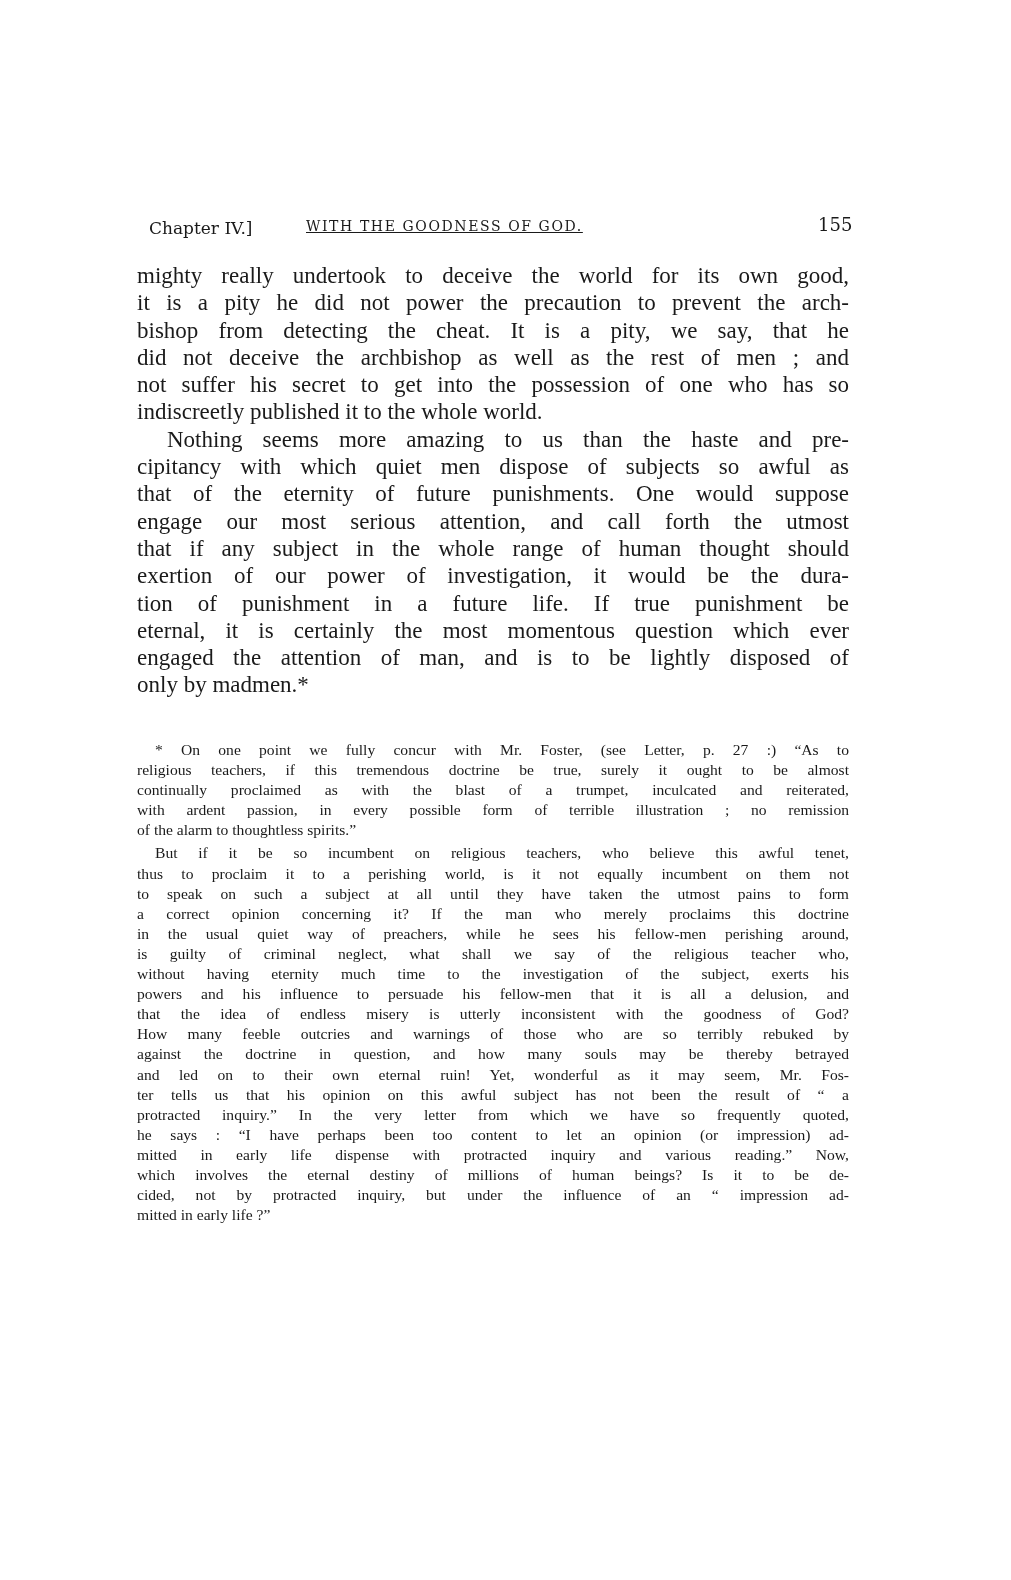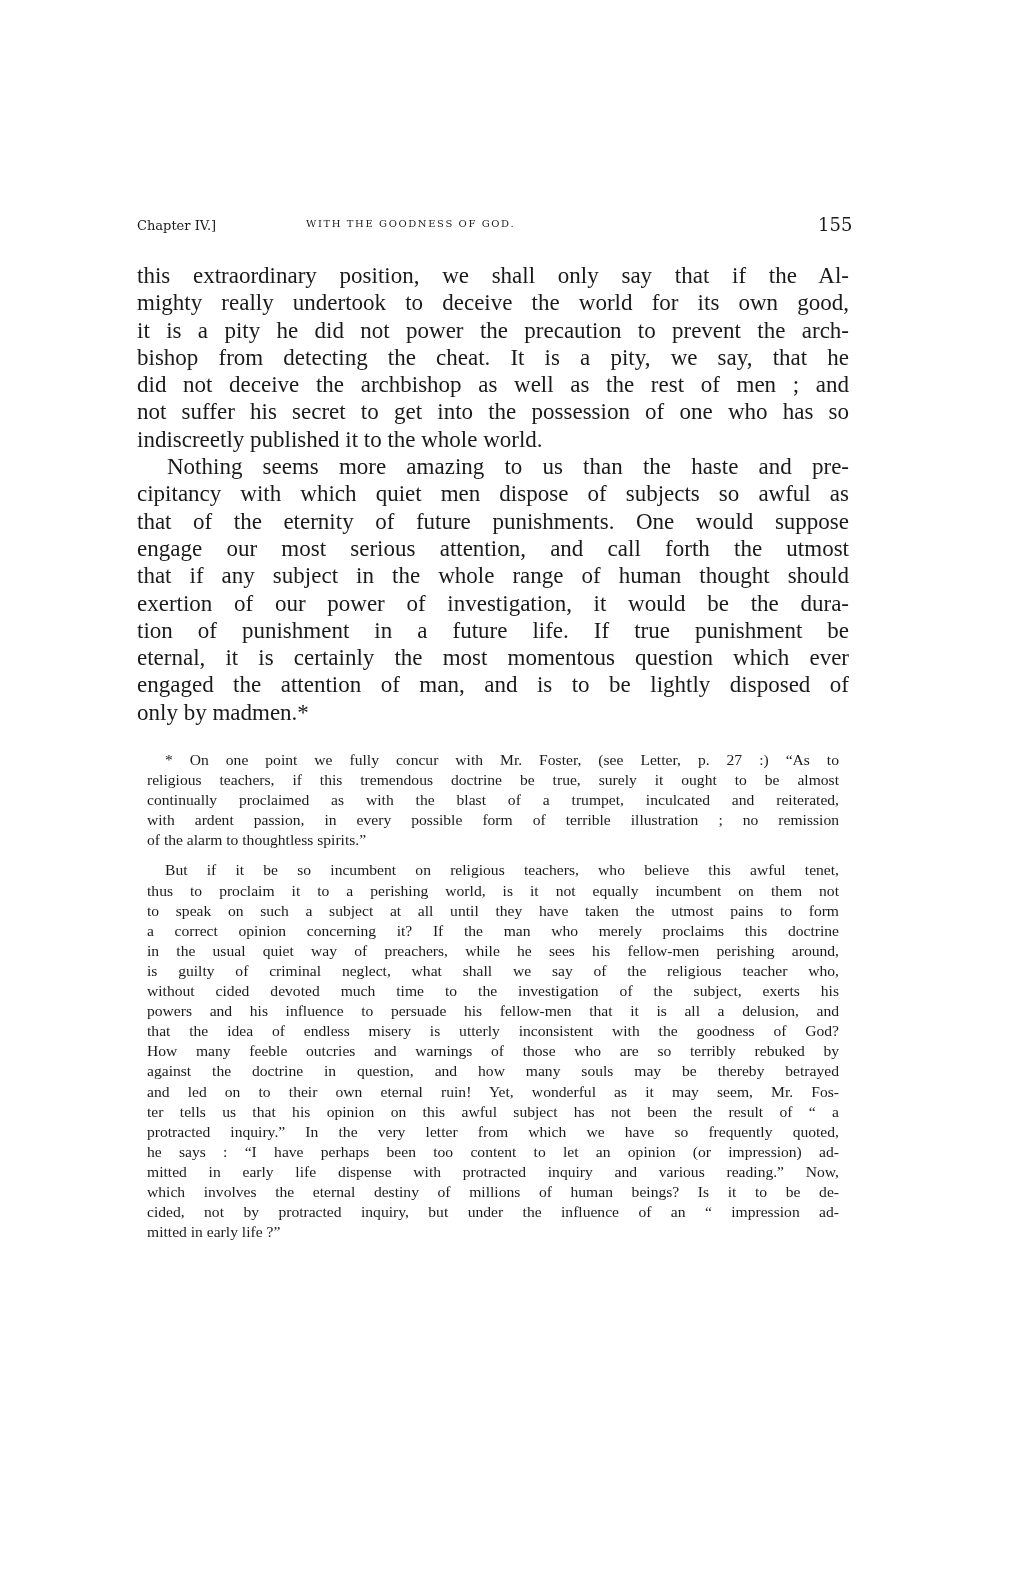--- a/index.html
+++ b/index.html
@@ -1,48 +1,47 @@
 <!DOCTYPE html>
 <html><head>
 <meta charset="utf-8">
 <style>
   html, body { margin: 0; padding: 0; background: #ffffff; }
   body { width: 1011px; height: 1580px; position: relative; overflow: hidden; color: #1a1a1a; }
   .page { position: absolute; left: 0; top: 0; width: 1011px; height: 1580px; }
   .header { position: absolute; top: 214px; left: 137px; width: 712px; height: 28px;
             font-family: "DejaVu Serif", "Liberation Serif", serif; }
-  .hdr-chapter { position: absolute; left: 0; top: 4px; font-size: 13px; text-align: right; }
-  .hdr-title { position: absolute; left: 169px; top: 4px; font-size: 10px; letter-spacing: 1.6px; }
+  .hdr-chapter { position: absolute; left: 12px; top: 4px; font-size: 17px; text-align: right; }
+  .hdr-title { position: absolute; left: 169px; top: 4px; font-size: 14px; letter-spacing: 1.6px; text-decoration: underline; }
   .hdr-page { position: absolute; left: 681px; top: 0px; font-size: 18px; }
   .body-text { position: absolute; left: 137px; top: 262px; width: 712px;
                font-family: "Liberation Serif", "DejaVu Serif", serif; font-size: 23px;
                line-height: 27.3px; text-align: justify; }
   .body-text p { margin: 0; }
   .line { display: block; text-align: justify; text-align-last: justify; white-space: nowrap; }
   .line.last { text-align-last: left; }
   .footnote { position: absolute; left: 137px; top: 740px; width: 712px;
               font-family: "Liberation Serif", "DejaVu Serif", serif; font-size: 15.6px;
               line-height: 20.1px; }
-  .footnote p { margin: 10px; }
+  .footnote p { margin: 0; }
   .footnote p + p { margin-top: 3px; }
 </style>
 </head>
 <body>
 
 <div class="page">
 
   <div class="header">
     <span class="hdr-chapter">Chapter IV.]</span>
     <span class="hdr-title">WITH THE GOODNESS OF GOD.</span>
     <span class="hdr-page">155</span>
   </div>
 
   <div class="body-text">
     <p>
-      <span class="line">this extraordinary position, we shall only say that if the Al-</span>
       <span class="line">mighty really undertook to deceive the world for its own good,</span>
       <span class="line">it is a pity he did not power the precaution to prevent the arch-</span>
       <span class="line">bishop from detecting the cheat.  It is a pity, we say, that he</span>
       <span class="line">did not deceive the archbishop as well as the rest of men ; and</span>
       <span class="line">not suffer his secret to get into the possession of one who has so</span>
       <span class="line last">indiscreetly published it to the whole world.</span>
     </p>
     <p>
       <span class="line" style="padding-left:30px">Nothing seems more amazing to us than the haste and pre-</span>
       <span class="line">cipitancy with which quiet men dispose of subjects so awful as</span>
@@ -65,21 +64,21 @@
       <span class="line">with ardent passion, in every possible form of terrible illustration ; no remission</span>
       <span class="line last">of the alarm to thoughtless spirits.”</span>
     </p>
     <p>
       <span class="line" style="padding-left:18px">But if it be so incumbent on religious teachers, who believe this awful tenet,</span>
       <span class="line">thus to proclaim it to a perishing world, is it not equally incumbent on them not</span>
       <span class="line">to speak on such a subject at all until they have taken the utmost pains to form</span>
       <span class="line">a correct opinion concerning it?  If the man who merely proclaims this doctrine</span>
       <span class="line">in the usual quiet way of preachers, while he sees his fellow-men perishing around,</span>
       <span class="line">is guilty of criminal neglect, what shall we say of the religious teacher who,</span>
-      <span class="line">without cided devoted much time to the investigation of the subject, exerts his</span>
+      <span class="line">without having eternity much time to the investigation of the subject, exerts his</span>
       <span class="line">powers and his influence to persuade his fellow-men that it is all a delusion, and</span>
       <span class="line">that the idea of endless misery is utterly inconsistent with the goodness of God?</span>
       <span class="line">How many feeble outcries and warnings of those who are so terribly rebuked by</span>
       <span class="line">against the doctrine in question, and how many souls may be thereby betrayed</span>
       <span class="line">and led on to their own eternal ruin!  Yet, wonderful as it may seem, Mr. Fos-</span>
       <span class="line">ter tells us that his opinion on this awful subject has not been the result of “ a</span>
       <span class="line">protracted inquiry.”  In the very letter from which we have so frequently quoted,</span>
       <span class="line">he says : “I have perhaps been too content to let an opinion (or impression) ad-</span>
       <span class="line">mitted in early life dispense with protracted inquiry and various reading.”  Now,</span>
       <span class="line">which involves the eternal destiny of millions of human beings?  Is it to be de-</span>

